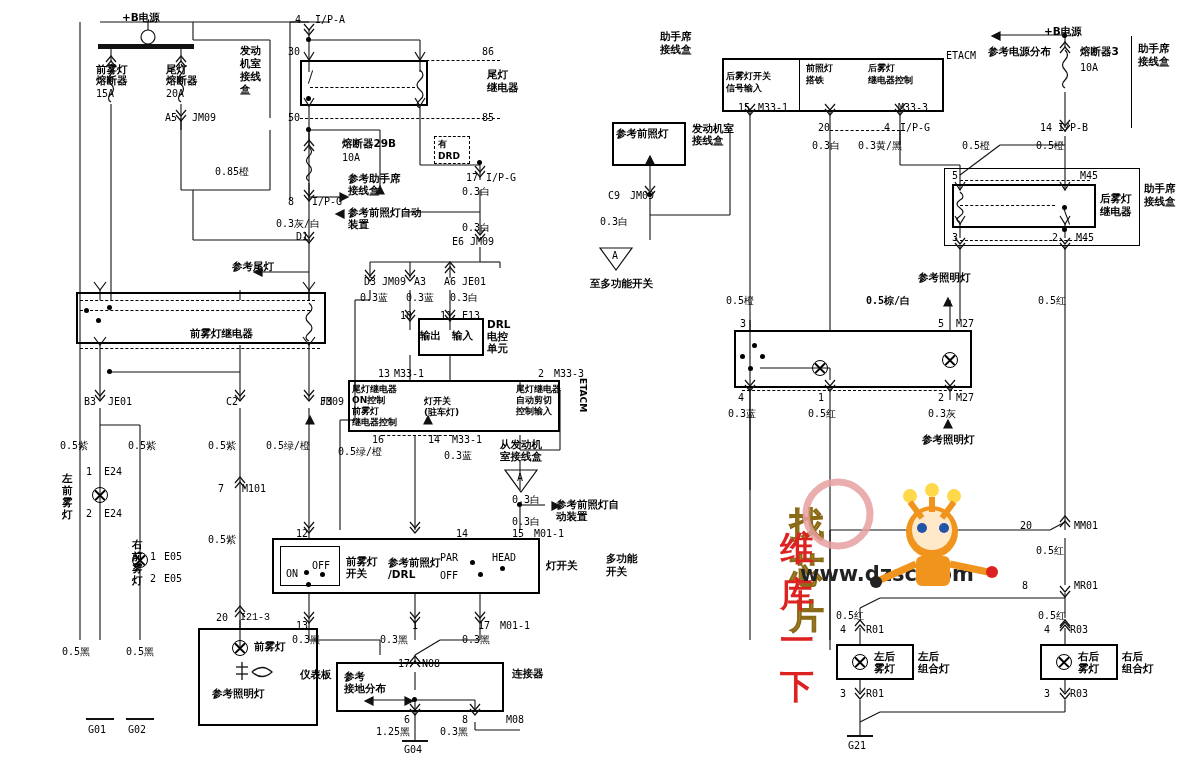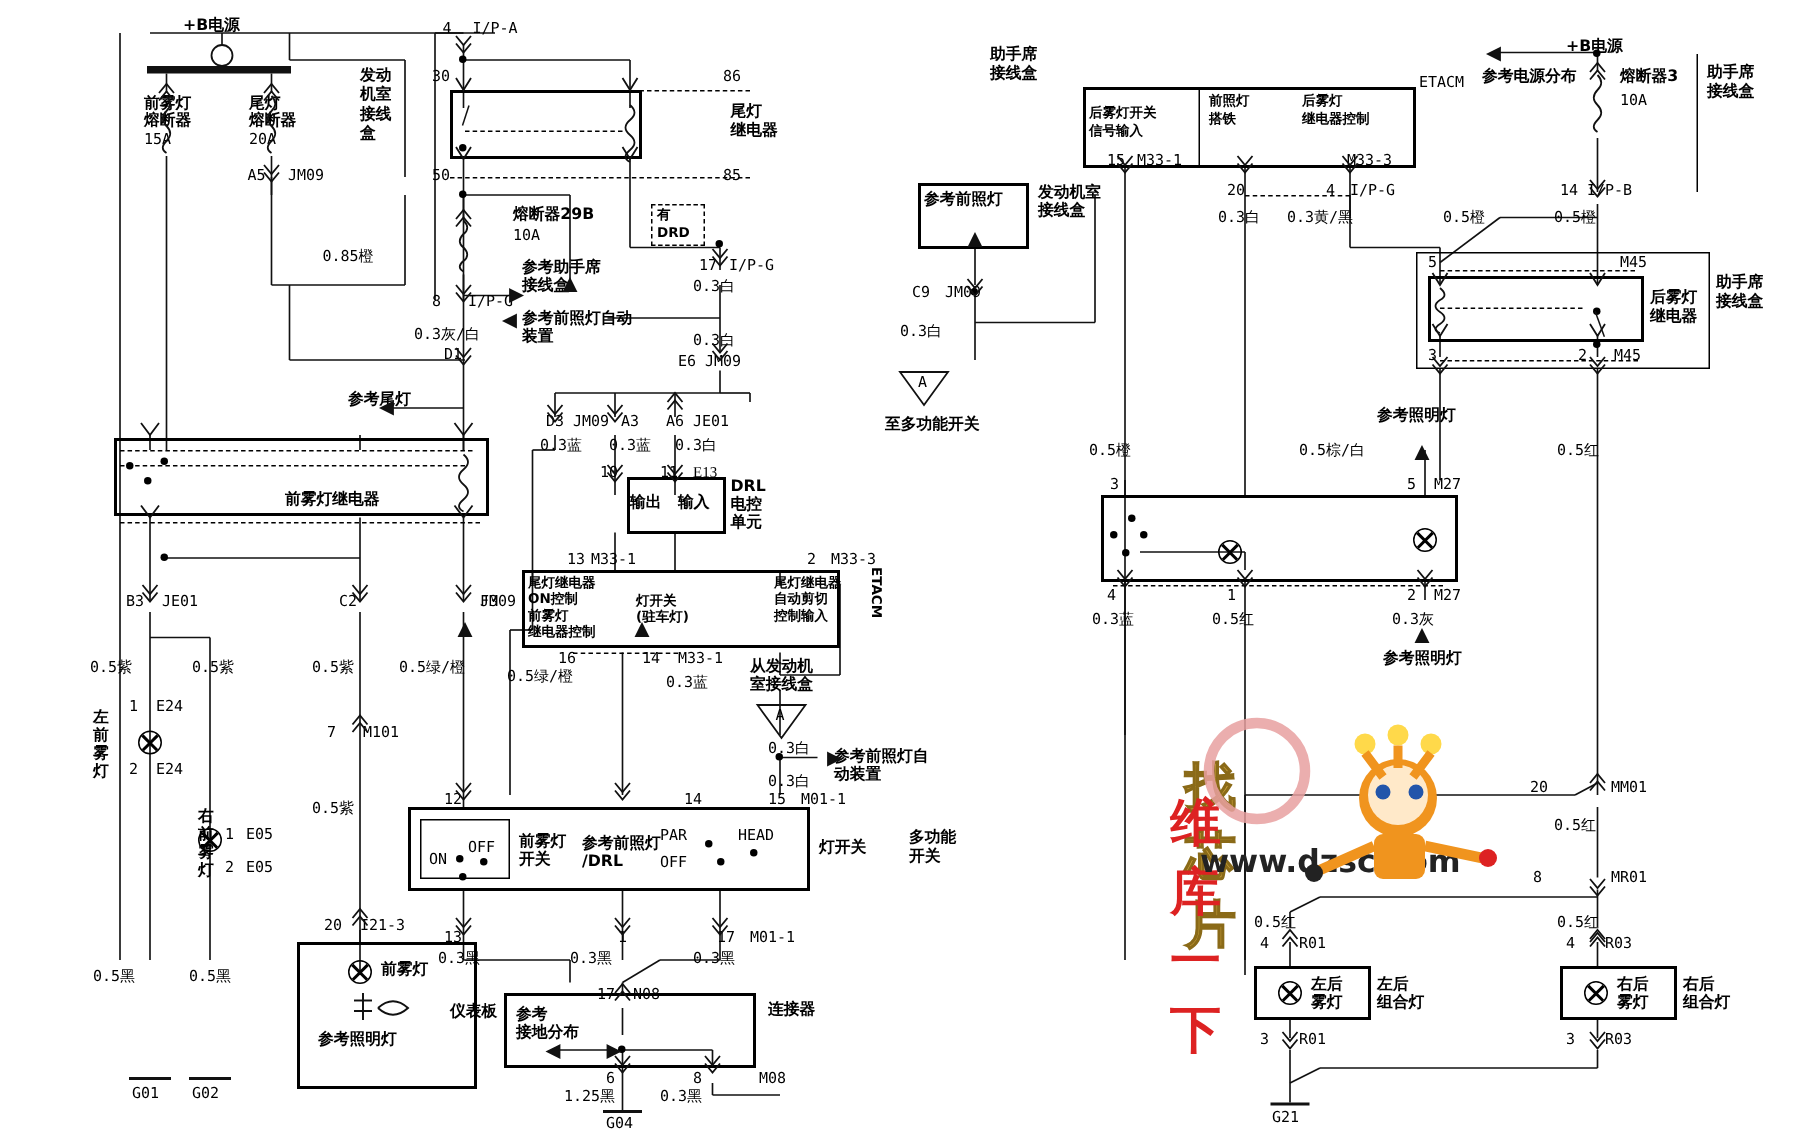--- a/index.html
+++ b/index.html
@@ -305,21 +305,21 @@
   <div class="lbl mono" style="left:364px;top:276px;">D3</div>
   <div class="lbl mono" style="left:382px;top:276px;">JM09</div>
   <div class="lbl mono" style="left:414px;top:276px;">A3</div>
   <div class="lbl mono" style="left:444px;top:276px;">A6</div>
   <div class="lbl mono" style="left:462px;top:276px;">JE01</div>
   <div class="lbl mono" style="left:360px;top:292px;">0.3蓝</div>
   <div class="lbl mono" style="left:406px;top:292px;">0.3蓝</div>
   <div class="lbl mono" style="left:450px;top:292px;">0.3白</div>
   <div class="lbl mono" style="left:400px;top:310px;">10</div>
   <div class="lbl mono" style="left:440px;top:310px;">11</div>
-  <div class="lbl mono" style="left:462px;top:310px;font-family:Liberation Serif, serif;">E13</div>
+  <div class="lbl mono" style="left:462px;top:310px;">E13</div>
 
   <div class="box" style="left:418px;top:318px;width:66px;height:38px;"></div>
   <div class="lbl cn" style="left:420px;top:330px;">输出</div>
   <div class="lbl cn" style="left:452px;top:330px;">输入</div>
   <div class="lbl cn" style="left:487px;top:318px;width:26px;line-height:12px;">DRL
 电控
 单元</div>
 
   <div class="box" style="left:76px;top:292px;width:250px;height:52px;"></div>
   <div class="lbl cn" style="left:190px;top:328px;">前雾灯继电器</div>
@@ -360,21 +360,21 @@
 灯</div>
   <div class="lamp" style="left:132px;top:552px;width:16px;height:16px;"></div>
   <div class="lbl mono" style="left:150px;top:551px;">1</div>
   <div class="lbl mono" style="left:164px;top:551px;">E05</div>
   <div class="lbl mono" style="left:150px;top:573px;">2</div>
   <div class="lbl mono" style="left:164px;top:573px;">E05</div>
 
   <div class="lbl mono" style="left:218px;top:483px;">7</div>
   <div class="lbl mono" style="left:242px;top:483px;">M101</div>
   <div class="lbl mono" style="left:216px;top:612px;">20</div>
-  <div class="lbl mono" style="left:240px;top:612px;">I21-3</div>
+  <div class="lbl mono" style="left:240px;top:612px;font-family:Liberation Mono, monospace;">I21-3</div>
 
   <div class="lbl mono" style="left:62px;top:646px;">0.5黑</div>
   <div class="lbl mono" style="left:126px;top:646px;">0.5黑</div>
   <div class="w h" style="left:86px;top:718px;width:28px;height:2px;"></div>
   <div class="w h" style="left:126px;top:718px;width:28px;height:2px;"></div>
   <div class="lbl mono" style="left:88px;top:724px;">G01</div>
   <div class="lbl mono" style="left:128px;top:724px;">G02</div>
 
   <div class="box" style="left:198px;top:628px;width:120px;height:98px;"></div>
   <div class="lamp" style="left:232px;top:640px;width:16px;height:16px;"></div>
@@ -527,21 +527,21 @@
   <div class="lbl mono" style="left:1076px;top:232px;">M45</div>
   <div class="dash" style="left:960px;top:180px;width:130px;"></div>
   <div class="dash" style="left:960px;top:205px;width:95px;"></div>
   <div class="dash" style="left:960px;top:240px;width:132px;"></div>
   <div class="dot" style="left:1062px;top:205px;"></div>
   <div class="dot" style="left:1062px;top:227px;"></div>
   <div class="w" style="left:1066px;top:207px;width:1px;height:18px;transform:rotate(-20deg);"></div>
 
   <div class="lbl cn" style="left:918px;top:272px;">参考照明灯</div>
   <div class="lbl mono" style="left:726px;top:295px;">0.5橙</div>
-  <div class="lbl mono" style="left:866px;top:295px;">0.5棕/白</div>
+  <div class="lbl mono" style="left:866px;top:295px;font-weight:bold;">0.5棕/白</div>
   <div class="lbl mono" style="left:1038px;top:295px;">0.5红</div>
 
   <div class="box" style="left:734px;top:330px;width:238px;height:58px;"></div>
   <div class="lbl mono" style="left:740px;top:318px;">3</div>
   <div class="lbl mono" style="left:938px;top:318px;">5</div>
   <div class="lbl mono" style="left:956px;top:318px;">M27</div>
   <div class="dash" style="left:742px;top:330px;width:220px;"></div>
   <div class="dash" style="left:742px;top:390px;width:220px;"></div>
   <div class="lamp" style="left:812px;top:360px;width:16px;height:16px;"></div>
   <div class="lamp" style="left:942px;top:352px;width:16px;height:16px;"></div>

